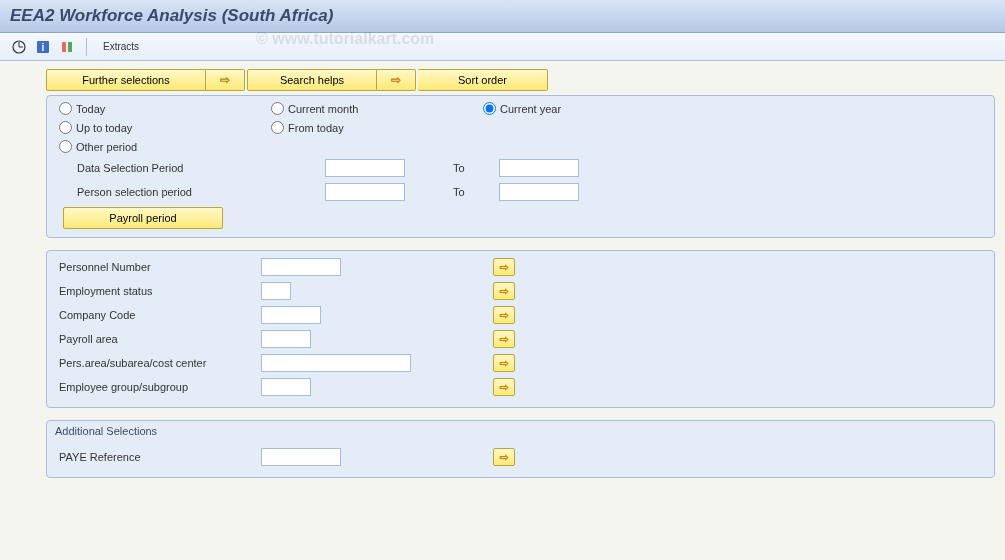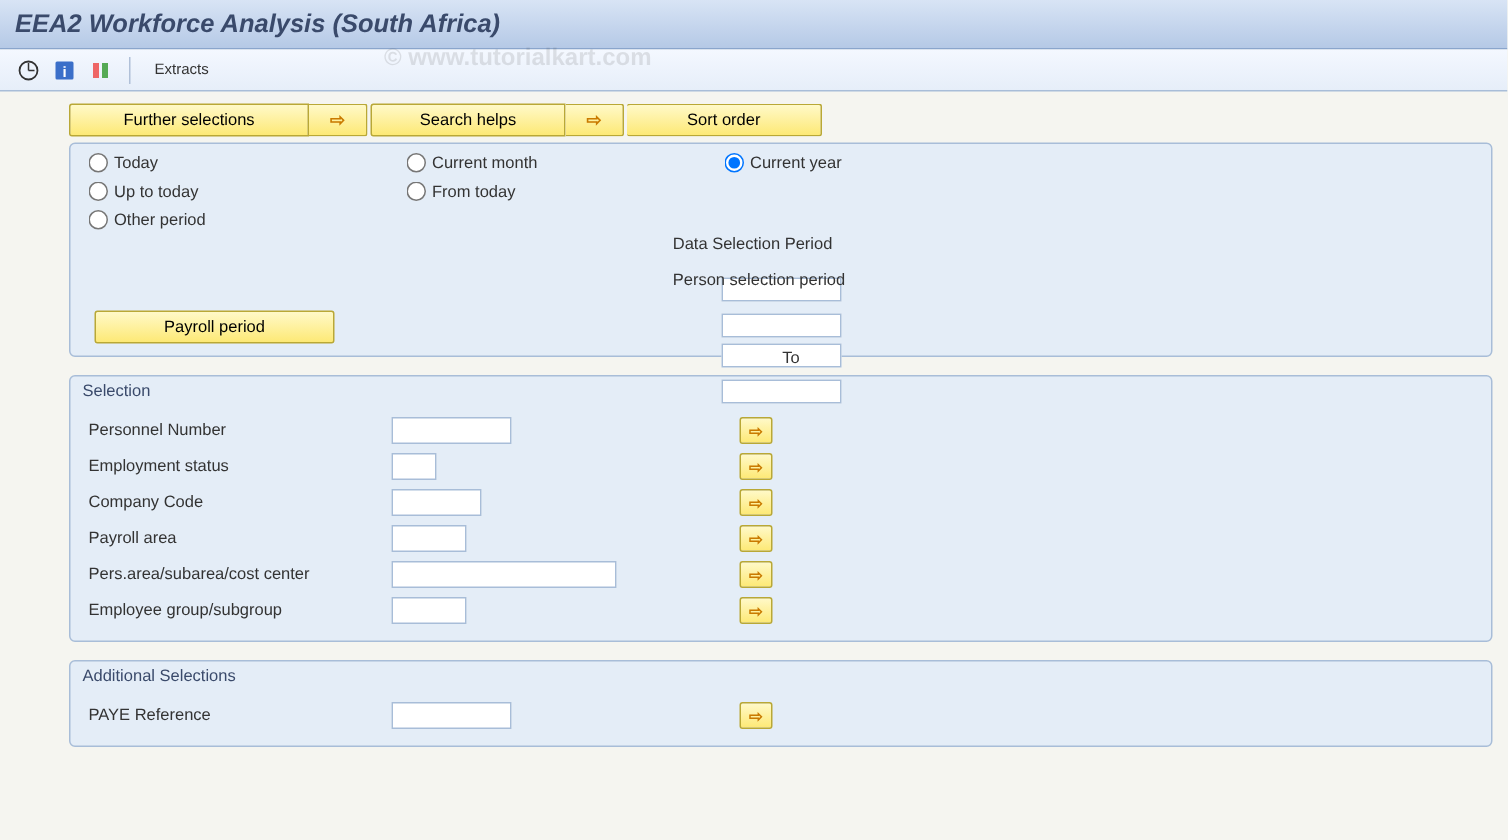--- a/index.html
+++ b/index.html
@@ -71,21 +71,21 @@
       font-size:11px;
       color:#3a4a6b;
       padding:4px 8px;
       display:block;
     }
     .group-content { padding: 4px 12px 0 12px;}
     .radio-row { display:flex; gap:12px; margin-bottom:2px;}
     .radio-cell { width:200px; display:flex; align-items:center; gap:4px; padding:2px 0;}
     .radio-cell input[type=radio]{ width:13px; height:13px;}
     .radio-label { cursor:pointer;}
-    .form-row { display:flex; align-items:center; gap:8px; margin:2px 0; height:22px;flex-direction:column;}
+    .form-row { display:flex; align-items:center; gap:8px; margin:2px 0; height:22px;}
     .form-label { width:180px; padding-left:18px; }
     .sel-label { width:198px; padding-left:0;}
     .input-sm { width:80px; height:18px; border:1px solid #a8bdd8; background:#fff; font-size:11px; padding:1px 3px;}
     .input-xs { width:30px; height:18px; border:1px solid #a8bdd8; background:#fff; font-size:11px; padding:1px 3px;}
     .input-md { width:150px; height:18px; border:1px solid #a8bdd8; background:#fff; font-size:11px; padding:1px 3px;}
     .to-label { width:38px; text-align:left; margin-left:40px;}
     .payroll-btn-row { margin-top:4px; padding-left:4px;}
     .payroll-btn {
       background: linear-gradient(#fff9c8, #fde976);
       border:1px solid #b9a836;
@@ -224,21 +224,20 @@
         <span class="to-label">To</span>
         <input class="input-sm" style="">
       </div>
       <div class="payroll-btn-row">
         <button class="payroll-btn">Payroll period</button>
       </div>
     </div>
   </div>
 
   <div class="groupbox">
-    <span class="group-title">Selection</span>
     <div class="group-content">
       <div class="sel-row">
         <span class="sel-label">Personnel Number</span>
         <div class="sel-input-wrap">
             <input class="input-sm" style="">
           </div>
         <button class="range-btn">
             <span class="arr">⇨</span>
           </button>
       </div>

